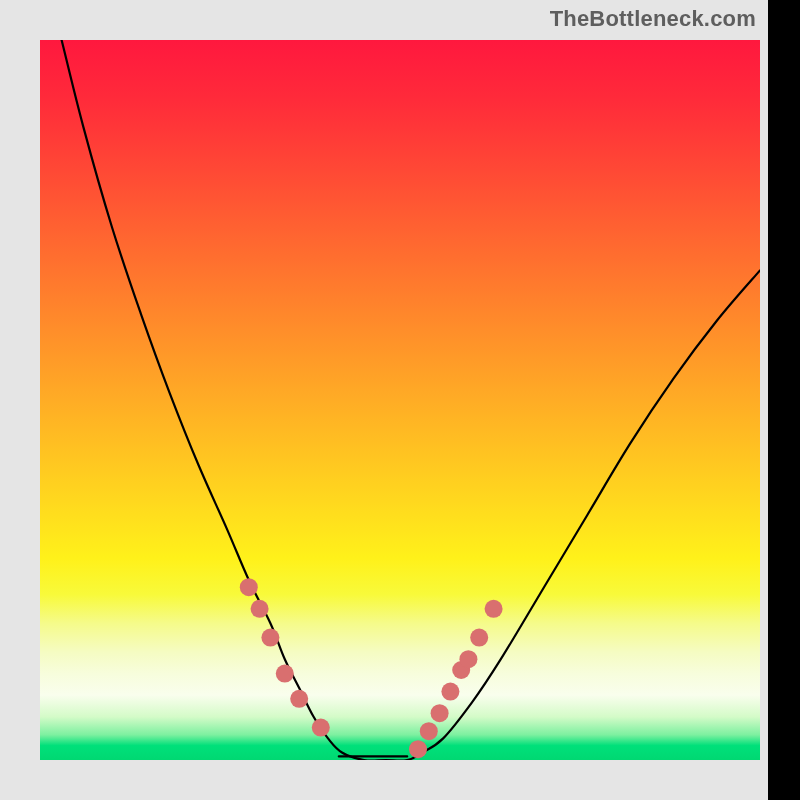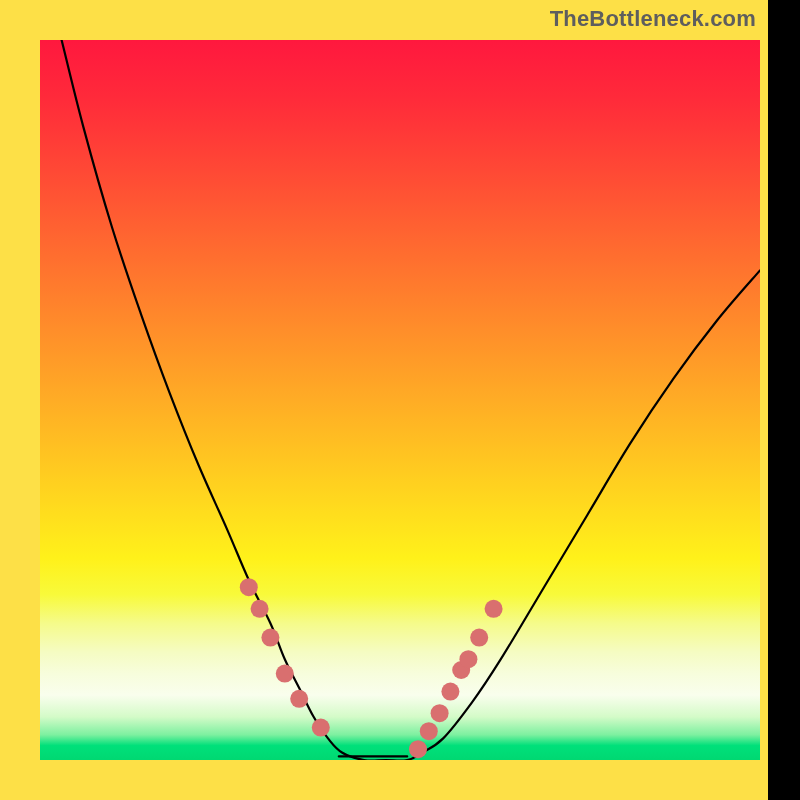--- a/index.html
+++ b/index.html
@@ -1,21 +1,21 @@
 <!DOCTYPE html>
 <html><head>
 <meta charset="utf-8">
 <style>
   * { margin: 0; padding: 0; box-sizing: border-box; }
   html, body { width: 800px; height: 800px; overflow: hidden; background: #000; }
   .frame {
     position: relative;
     width: 768px;
     height: 800px;
-    background: #fde047;
+    background: #e5e5e5;
   }
   .plot-area {
     position: absolute;
     left: 40px;
     top: 40px;
     width: 720px;
     height: 720px;
     background: linear-gradient(to bottom,
       #ff183e 0%,
       #ff2a3a 8%,

